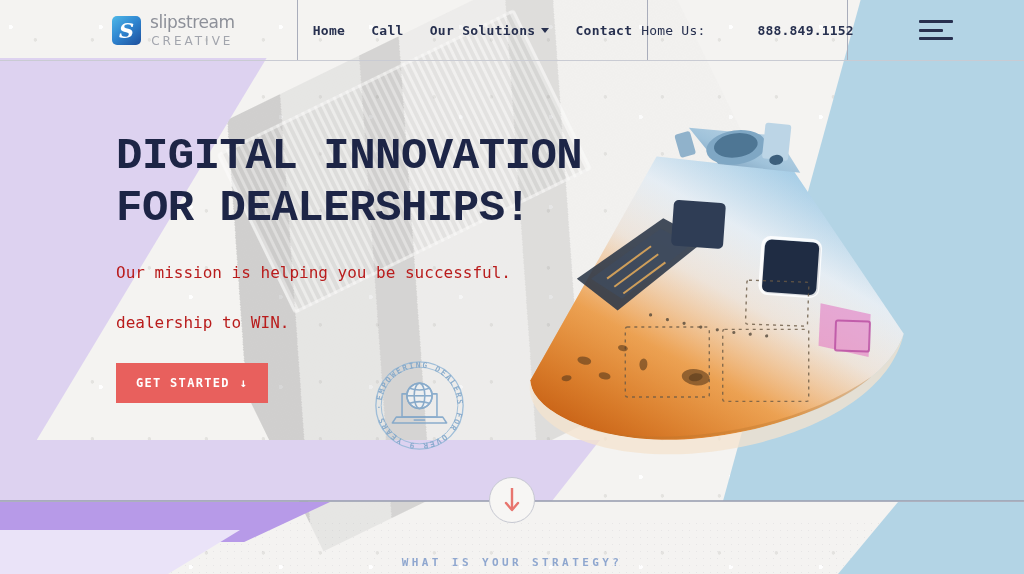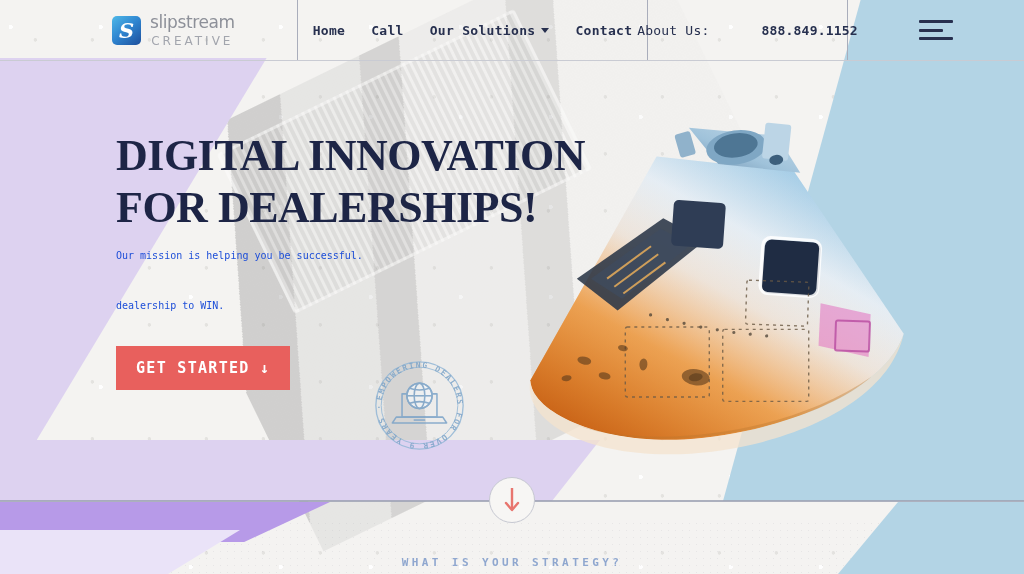--- a/index.html
+++ b/index.html
@@ -242,45 +242,45 @@
   .burger i:nth-child(2) { width: 72%; align-self: flex-start; }
 
   
   .hero {
     position: absolute;
     left: 116px; top: 130px;
     width: 520px;
     z-index: 20;
   }
   .hero h1 {
-    font-family: Liberation Serif, serif;
+    font-family: Liberation Mono, monospace;
     font-size: 44px;
     line-height: 52px;
     font-weight: bold;
     color: #1d2546;
     letter-spacing: -.5px;
   }
   .hero p {
-    margin-top: 9px;
+    margin-top: 26px;
     font-family: "DejaVu Sans Mono", monospace;
-    font-size: 10px;
+    font-size: 16px;
     line-height: 25px;
-    color: #1d4ed8;
+    color: #b91c1c;
   }
   .cta {
     margin-top: 28px;
     display: inline-flex;
     align-items: center;
     gap: 10px;
     background: #e8605d;
     color: #ffffff;
     border: none;
     padding: 13px 20px;
     font-family: "DejaVu Sans Mono", monospace;
-    font-size: 15px;
+    font-size: 12px;
     font-weight: bold;
     letter-spacing: 1.3px;
     cursor: pointer;
   }
 
   
   .seal {
     position: absolute;
     left: 371px; top: 357px;
     width: 97px; height: 97px;
@@ -456,21 +456,21 @@
       <a class="nav-item">
         <span>Our Solutions</span>
         <span class="caret"></span>
       </a>
       <a class="nav-item">
         <span>Contact</span>
       </a>
     </nav>
 
     <div class="hdr-cell callus hdr-sep">
-      <span class="callus-text"><span>About Us: </span><b>888.849.1152</b></span>
+      <span class="callus-text"><span>Home Us: </span><b>888.849.1152</b></span>
     </div>
 
     <div class="hdr-cell burgerwrap">
       <div class="burger">
         <i></i>
         <i></i>
         <i></i>
       </div>
     </div>
   </div>

